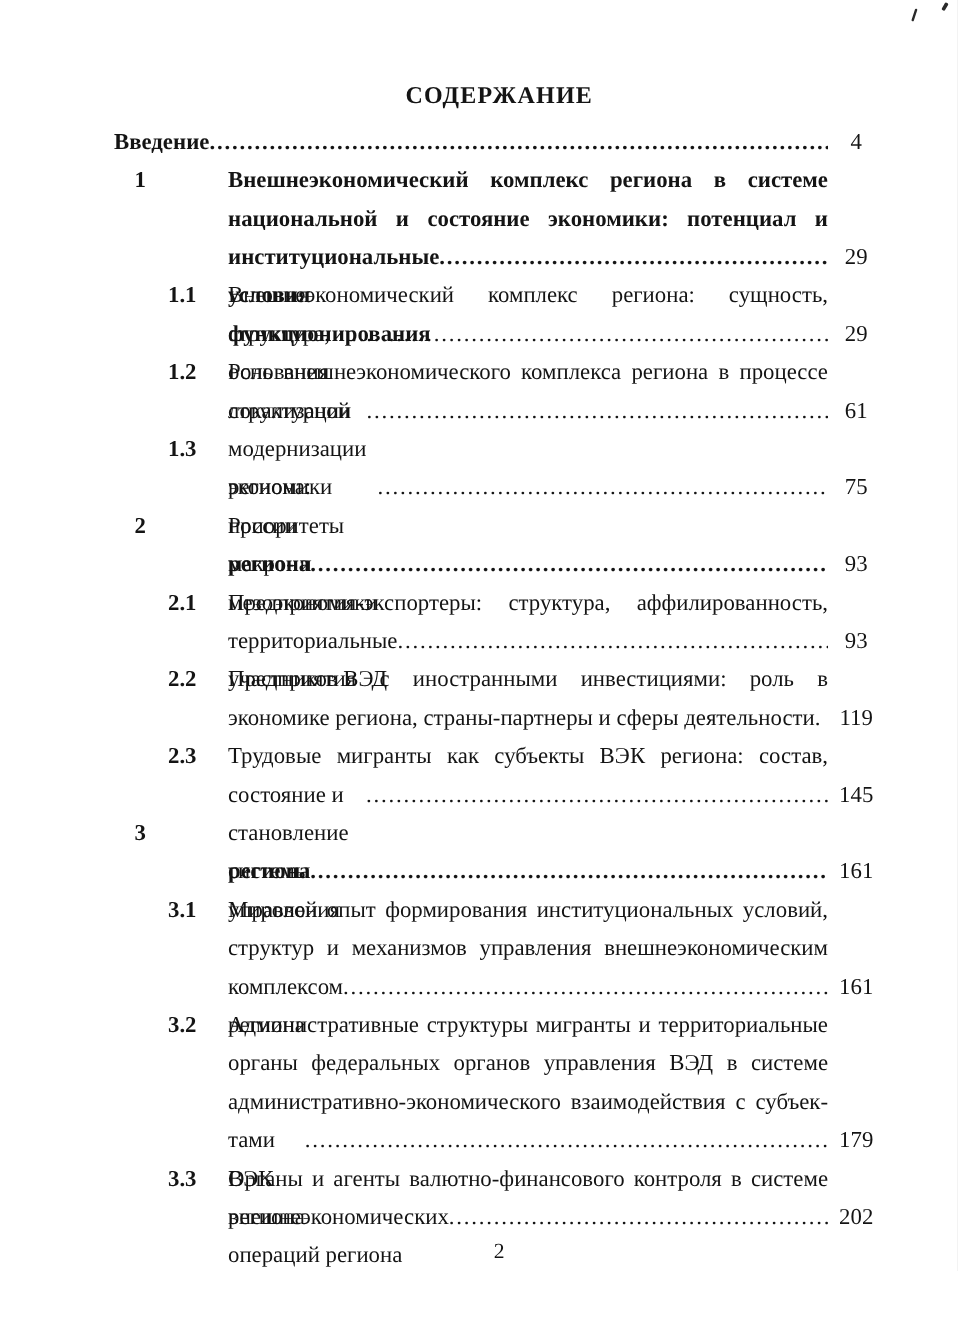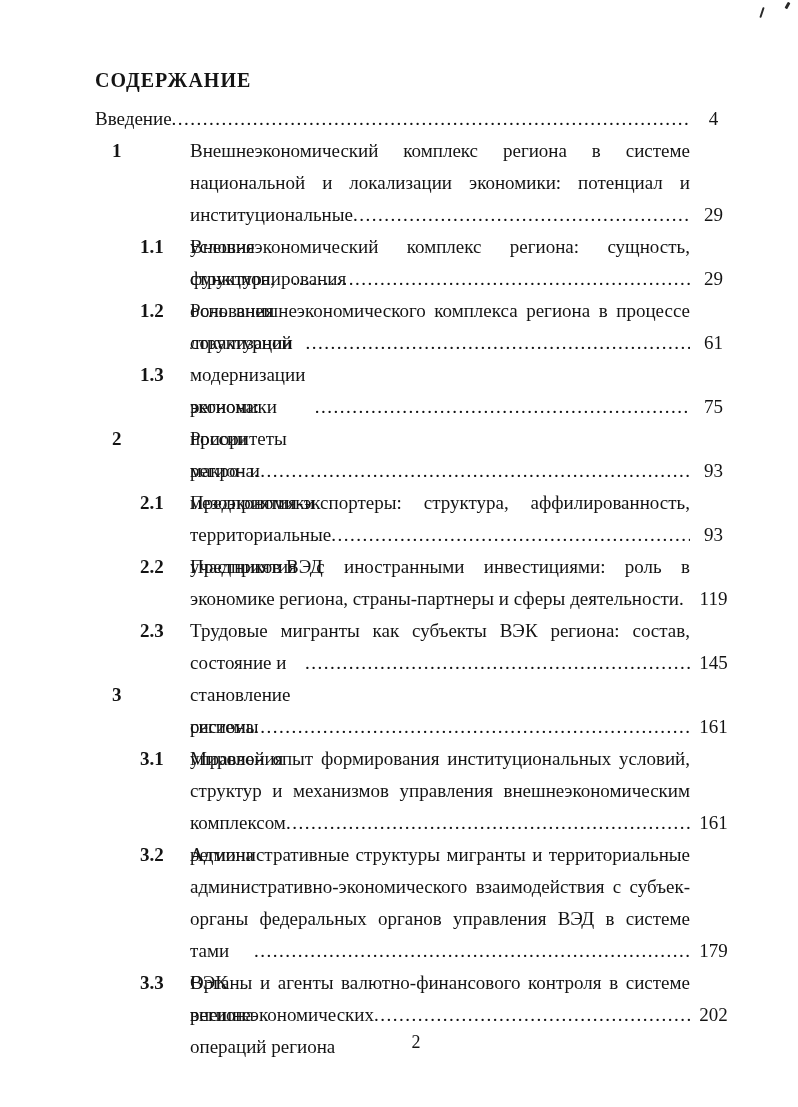--- a/index.html
+++ b/index.html
@@ -10,20 +10,21 @@
     background: #ffffff;
     font-family: "Liberation Serif", "DejaVu Serif", serif;
     color: #141414;
     overflow: hidden;
   }
   .doc-title {
     position: absolute;
     top: 68px;
     left: 95px;
     width: 642px;
+    text-align: center;
     font-size: 20px;
     font-weight: 700;
     letter-spacing: 1px;
     line-height: 24px;
   }
   .toc {
     position: absolute;
     top: 103px;
     left: 95px;
     width: 642px;
@@ -41,21 +42,21 @@
     box-sizing: border-box;
   }
   .num.chapter { padding-left: 17px; font-weight: 700; }
   .num.section { padding-left: 45px; font-weight: 700; }
   .content { flex: 1 1 auto; min-width: 0; }
   .content.jline {
     text-align: justify;
     text-align-last: justify;
   }
   .content.lastline { display: flex; align-items: baseline; }
-  .bold { font-weight: 400; }
+  .bold { font-weight: 700; }
   .leader {
     flex: 1 1 auto;
     overflow: hidden;
     white-space: nowrap;
     letter-spacing: 1.5px;
     min-width: 0;
   }
   .pagecol {
     flex: 0 0 47px;
     width: 47px;
@@ -95,21 +96,21 @@
         </div>
         <div class="pagecol">4</div>
       </div>
       <div class="row">
         <div class="num chapter">1</div>
         <div class="content jline bold">Внешнеэкономический комплекс региона в системе</div>
         <div class="pagecol"></div>
       </div>
       <div class="row">
         <div class="num chapter"></div>
-        <div class="content jline bold">национальной и локализации экономики: потенциал и</div>
+        <div class="content jline bold">национальной и состояние экономики: потенциал и</div>
         <div class="pagecol"></div>
       </div>
       <div class="row">
         <div class="num chapter"></div>
         <div class="content lastline bold">
           <span>институциональные условия функционирования</span>
           <span class="leader">........................................................................................................................................................................................................</span>
         </div>
         <div class="pagecol">29</div>
       </div>
@@ -231,26 +232,26 @@
         </div>
         <div class="pagecol">161</div>
       </div>
       <div class="row">
         <div class="num section">3.2</div>
         <div class="content jline">Административные структуры мигранты и территориальные</div>
         <div class="pagecol"></div>
       </div>
       <div class="row">
         <div class="num section"></div>
+        <div class="content jline">органы федеральных органов управления ВЭД в системе</div>
+        <div class="pagecol"></div>
+      </div>
+      <div class="row">
+        <div class="num section"></div>
         <div class="content jline">административно-экономического взаимодействия с субъек-</div>
-        <div class="pagecol"></div>
-      </div>
-      <div class="row">
-        <div class="num section"></div>
-        <div class="content jline">органы федеральных органов управления ВЭД в системе</div>
         <div class="pagecol"></div>
       </div>
       <div class="row">
         <div class="num section"></div>
         <div class="content lastline">
           <span>тами ВЭК региона</span>
           <span class="leader">........................................................................................................................................................................................................</span>
         </div>
         <div class="pagecol">179</div>
       </div>

